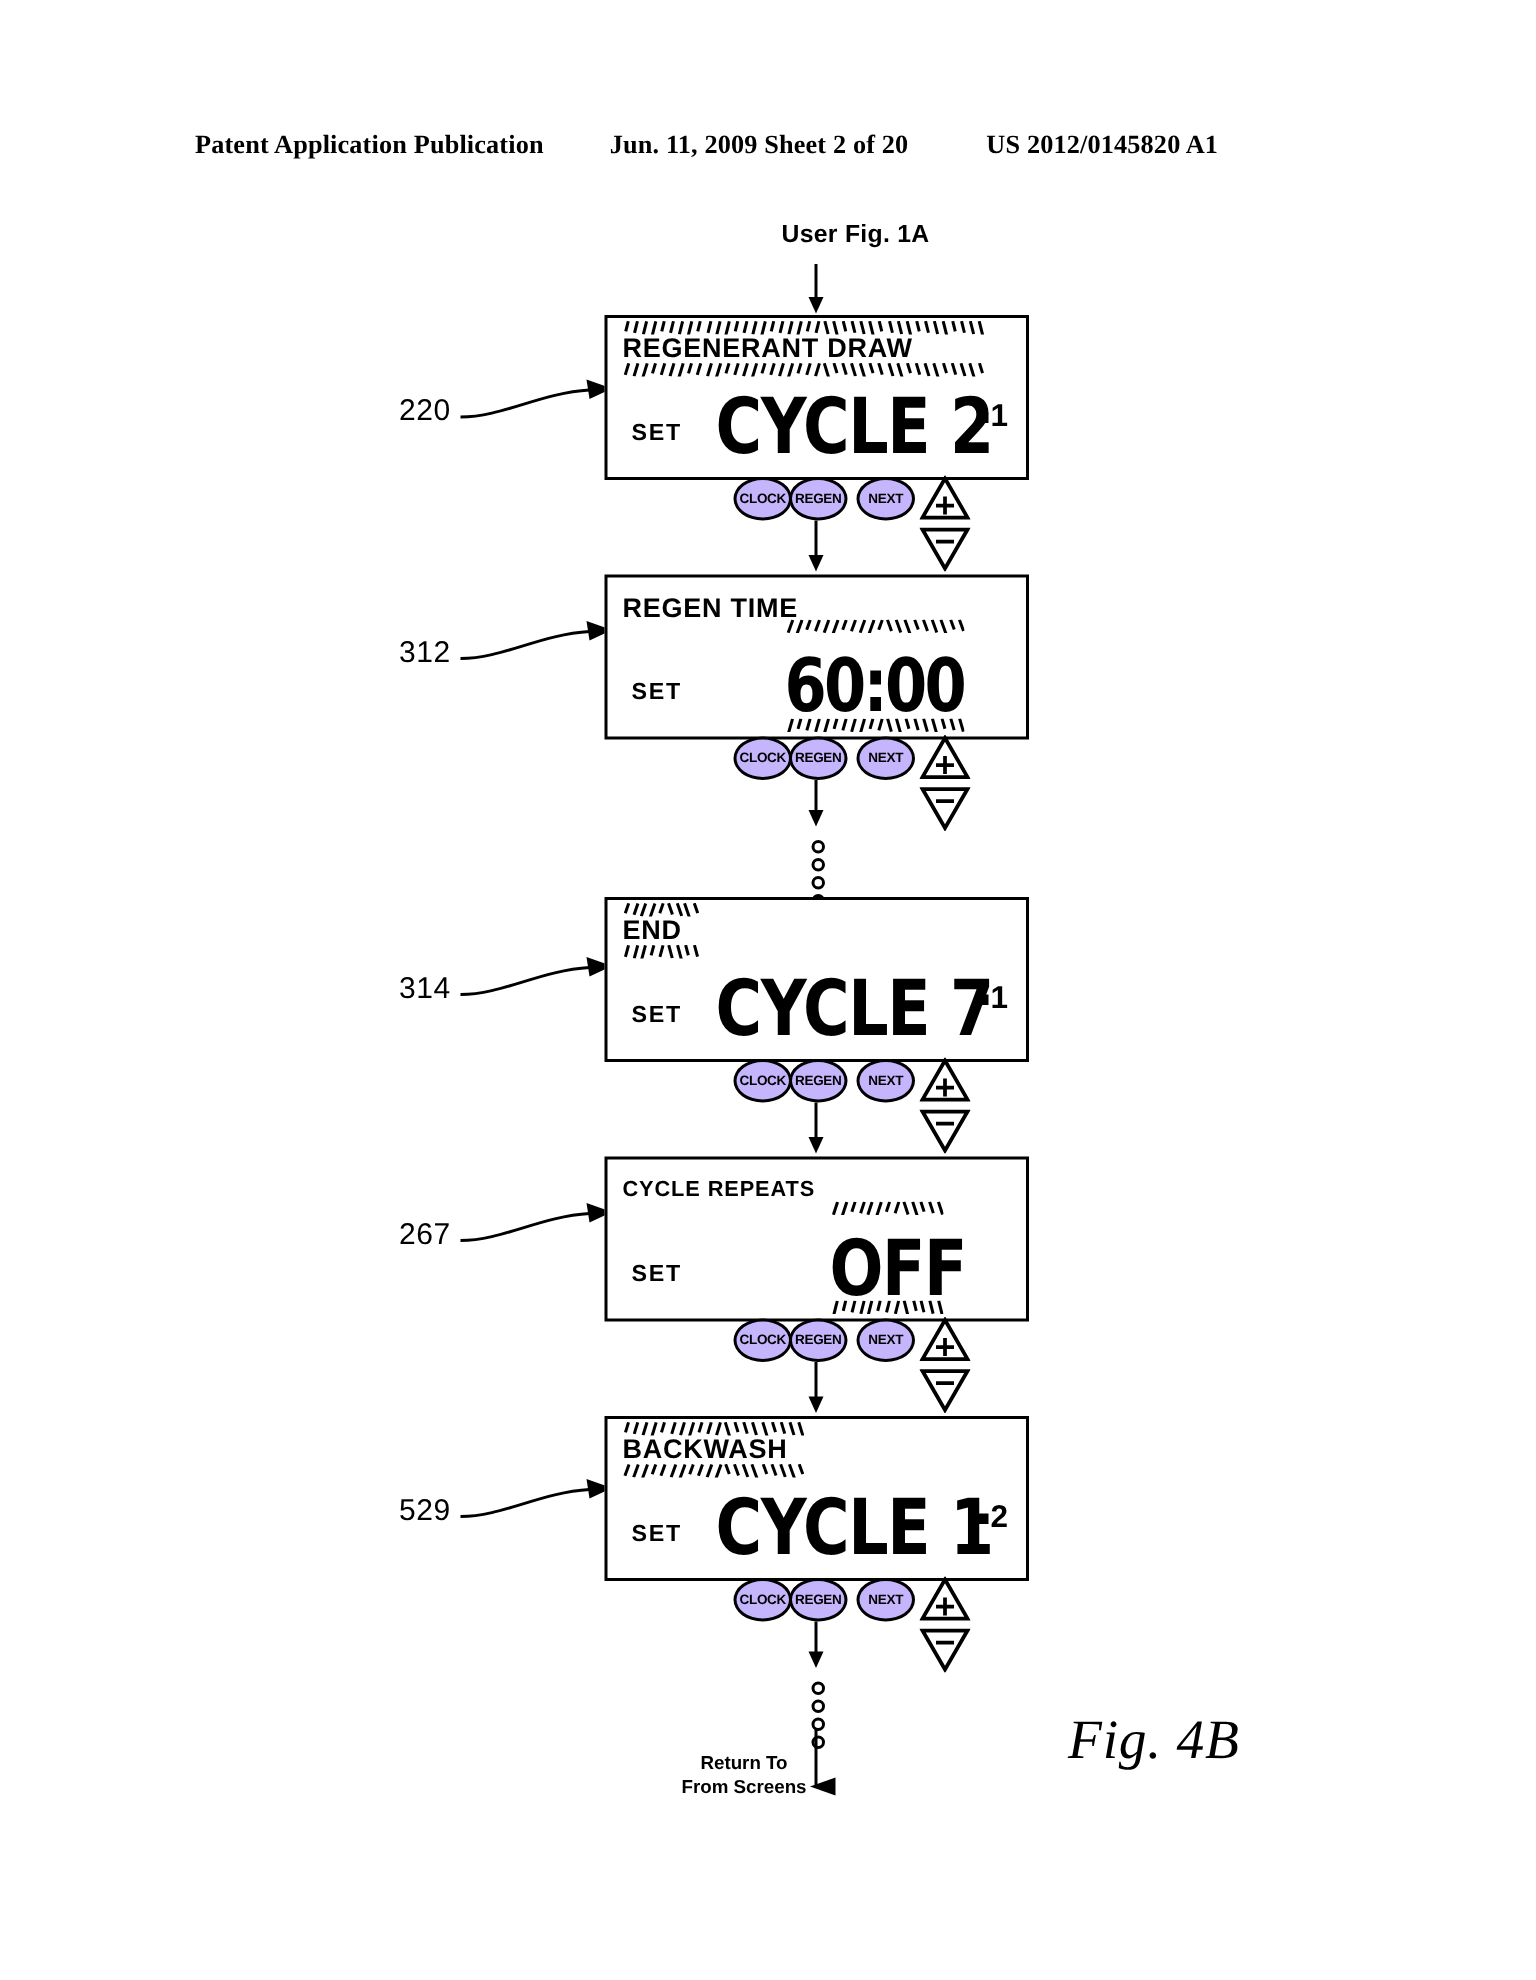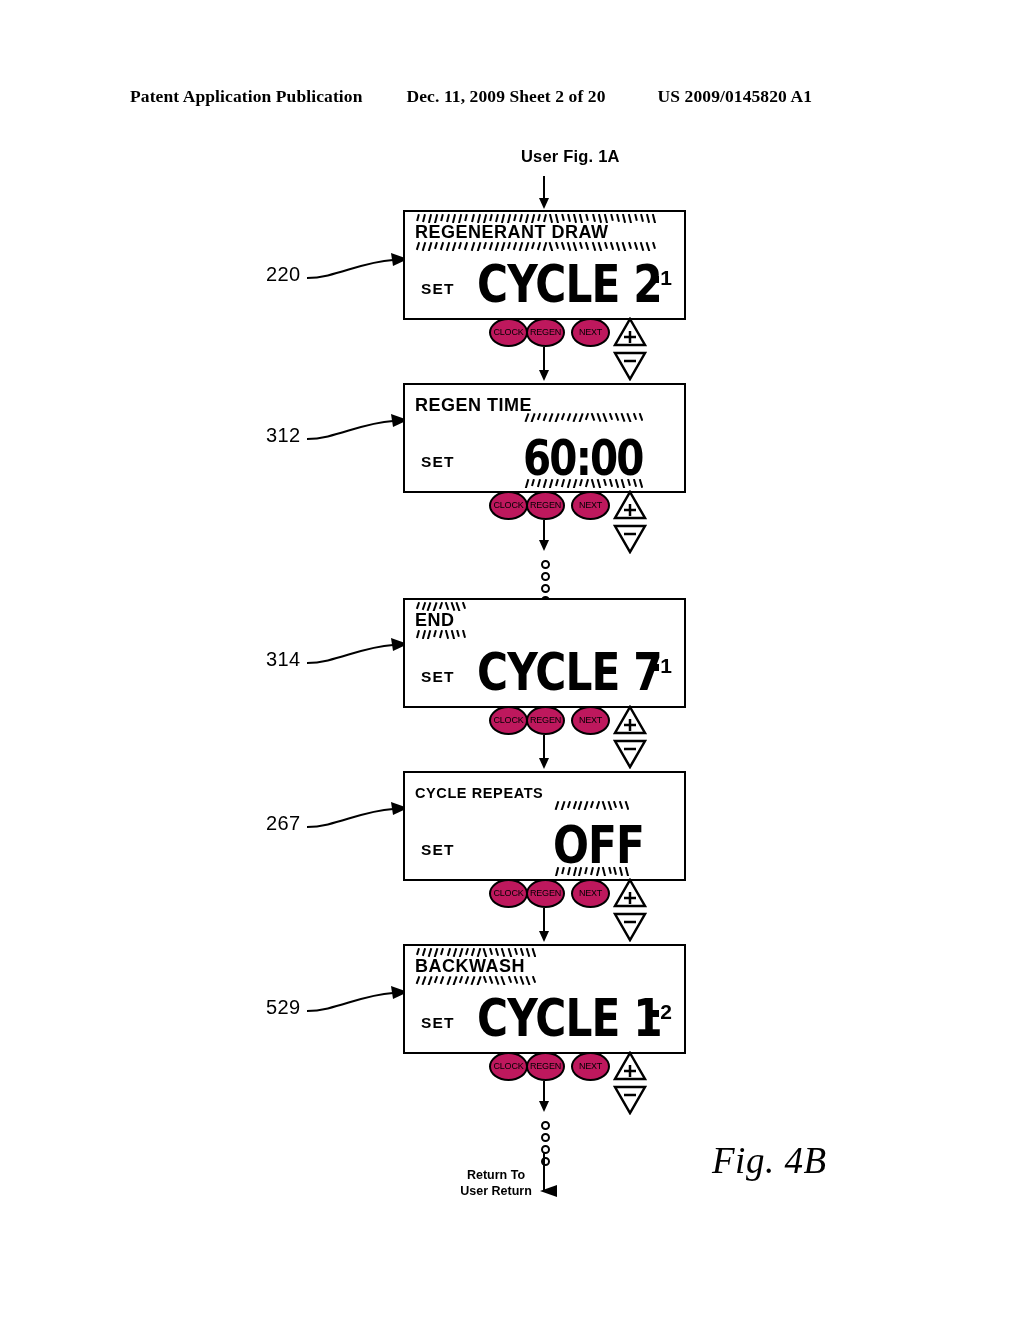--- a/index.html
+++ b/index.html
@@ -148,23 +148,23 @@
 
   
   .btnrow { position: absolute; left: 403px; width: 283px; height: 34px; }
   .btn {
     position: absolute;
     top: 0;
     width: 39px;
     height: 29px;
     border: 2.5px solid #000;
     border-radius: 50%;
-    background: #be185d;
+    background: #c4b5fd;
     font-size: 9px;
-    font-weight: normal;
+    font-weight: bold;
     letter-spacing: -0.2px;
     display: flex;
     align-items: center;
     justify-content: center;
     line-height: 1;
   }
   .btn.b1 { left: 86px; }
   .btn.b2 { left: 123px; }
   .btn.b3 { left: 168px; }
 
@@ -219,22 +219,22 @@
     font-style: italic;
     font-size: 37px;
     letter-spacing: 0.5px;
   }
 </style>
 </head>
 <body>
 
 <div class="patent-header">
   <span class="ph-left">Patent Application Publication</span>
-  <span class="ph-mid">Dec. 11, 2009  Sheet 2 of 20</span>
-  <span class="ph-right">US 2009/0145820 A1</span>
+  <span class="ph-mid">Jun. 11, 2009  Sheet 2 of 20</span>
+  <span class="ph-right">US 2012/0145820 A1</span>
 </div>
 
 <div class="figure">
 
   <div class="from-label">User Fig. 1A</div>
   <div class="vline" style="top:176px;height:30px;"></div>
   <div class="arrowhead" style="top:198px;"></div>
 
   <div class="ref" style="left:266px;top:263px;">220</div>
   <svg class="leader" style="left:305px;top:248px;" width="105" height="40">
@@ -639,17 +639,17 @@
       <b></b>
       <b></b>
     </div>
 
   <svg class="return-line" width="70" height="52">
     <path d="M10,2 L10,40 L22,40" stroke="#000" stroke-width="2" fill="none"></path>
     <polygon points="6,40 23,34 23,46" fill="#000"></polygon>
   </svg>
   <div class="return-label">
     <div>Return To</div>
-    <div>User Return</div>
+    <div>From Screens</div>
   </div>
 
   <div class="figlabel">Fig. 4B</div>
 </div>
 
 </body></html>

